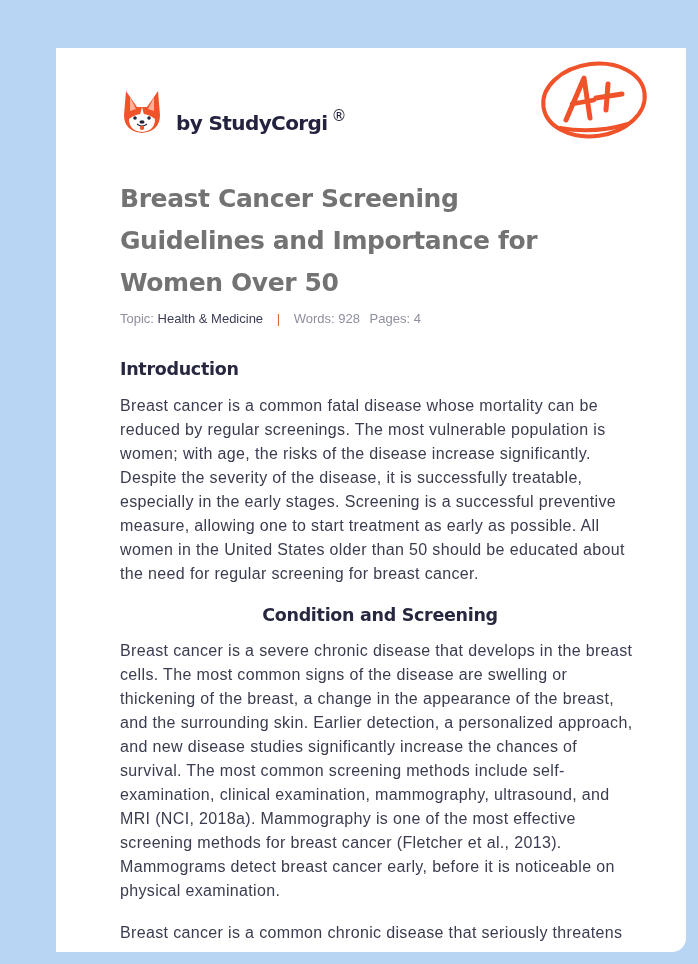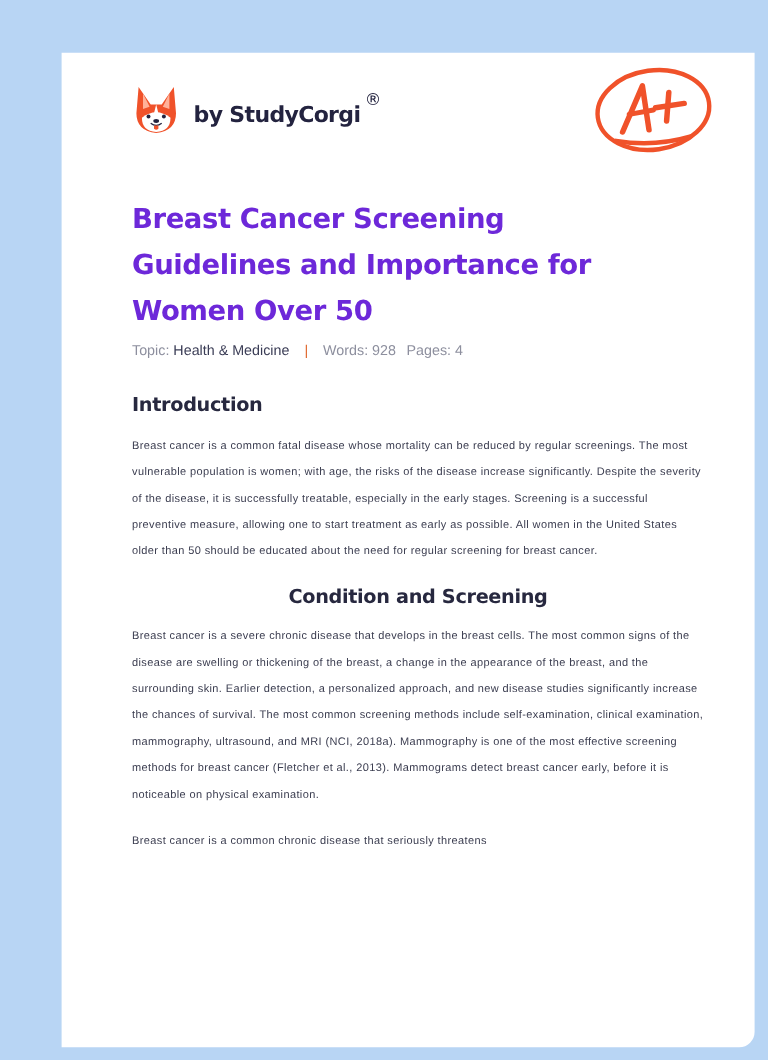--- a/index.html
+++ b/index.html
@@ -15,23 +15,23 @@
       top: 48px;
       width: 630px;
       height: 904px;
       background: #ffffff;
       border-bottom-right-radius: 14px;
       overflow: hidden;
     }
     .logo {
       position: absolute;
       left: 66px;
-      top: 28px;
+      top: 39px;
       display: flex;
-      align-items: center;
+      align-items: flex-end;
       height: 48px;
     }
     .logo svg { display: block; }
     .brand {
       margin-left: 14px;
       margin-top: 8px;
       font-family: "DejaVu Sans", sans-serif;
       font-weight: bold;
       font-size: 20px;
       color: #23233f;
@@ -52,21 +52,21 @@
     }
     .title {
       position: absolute;
       left: 64px;
       top: 130px;
       width: 470px;
       font-family: "DejaVu Sans", sans-serif;
       font-weight: bold;
       font-size: 25px;
       line-height: 42px;
-      color: #6d28d9;
+      color: #737373;
       letter-spacing: -0.4px;
     }
     .meta {
       position: absolute;
       left: 64px;
       top: 263px;
       font-family: "Liberation Sans", sans-serif;
       font-size: 13px;
       color: #8d8f9e;
       white-space: nowrap;
@@ -84,21 +84,21 @@
     h2 {
       font-family: "DejaVu Sans", sans-serif;
       font-weight: bold;
       font-size: 17.5px;
       color: #27283f;
       line-height: 24px;
       letter-spacing: -0.3px;
     }
     p {
       font-family: "Liberation Sans", sans-serif;
-      font-size: 10px;
+      font-size: 16px;
       line-height: 24px;
       color: #3a3c4f;
       letter-spacing: 0.35px;
     }
     .h-intro { margin-top: 4px; }
     .p-intro { margin-top: 13px; }
     .h-cond { margin-top: 17px; text-align: center; }
     .p-cond1 { margin-top: 12px; }
     .p-cond2 { margin-top: 18px; }
   </style>

